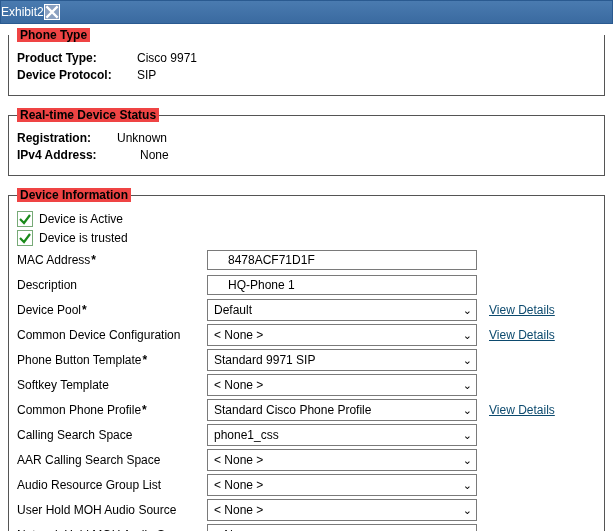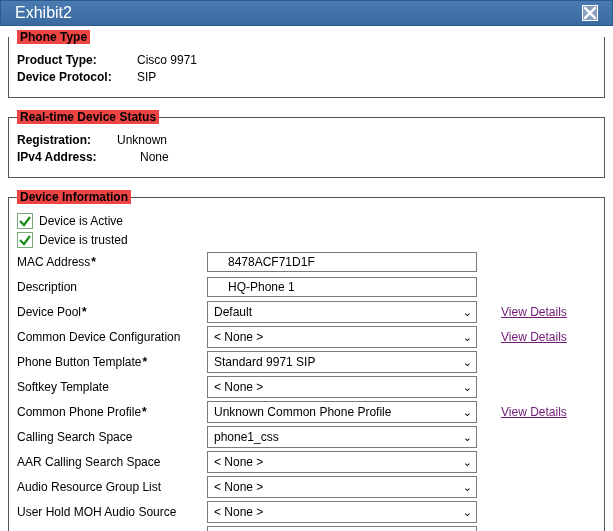--- a/index.html
+++ b/index.html
@@ -6,24 +6,23 @@
   body {
     font-family: Arial, Helvetica, sans-serif;
     font-size: 12px;
     background: #fff;
     color: #000;
     width: 613px;
   }
   .titlebar {
     background: linear-gradient(#4a7bb0, #3a6aa0);
     color: #fff;
-    padding: 3px 14px;
-    font-size: 16px;
+    padding: 3px 0;
+    font-size: 12px;
     display: flex;
-    justify-content: space-between;
     align-items: center;
     border: 1px solid #2a5a90;
   }
   .titlebar .close {
     width: 16px; height: 16px;
     background: #8aa0c0;
     border: 1px solid #fff;
     display: flex; align-items: center; justify-content: center;
     font-size: 11px; line-height: 1;
     cursor: pointer;
@@ -88,23 +87,23 @@
     padding: 0 4px 0 6px;
     background: #fff;
     cursor: pointer;
     font-size: 12px;
   }
   .sel-wrap .chev {
     font-size: 11px;
     line-height: 1;
   }
   .link {
-    color: #701a75;
+    color: #0c4a6e;
     text-decoration: underline;
-    margin-left: 24px;
+    margin-left: 12px;
     cursor: pointer;
     white-space: nowrap;
   }
   .cutoff { overflow: hidden; height: 531px; }
 </style>
 </head>
 <body>
 
 <div class="cutoff">
 
@@ -216,21 +215,21 @@
         <span>&lt; None &gt;</span>
         <span class="chev">⌄</span>
       </span>
     </span>
   </div>
 
   <div class="form-row">
     <span class="flabel req">Common Phone Profile</span>
     <span class="fcontrol">
       <span class="sel-wrap">
-        <span>Unknown Common Phone Profile</span>
+        <span>Standard Cisco Phone Profile</span>
         <span class="chev">⌄</span>
       </span>
       <span class="link">View Details</span>
     </span>
   </div>
 
   <div class="form-row">
     <span class="flabel">Calling Search Space</span>
     <span class="fcontrol">
       <span class="sel-wrap">

